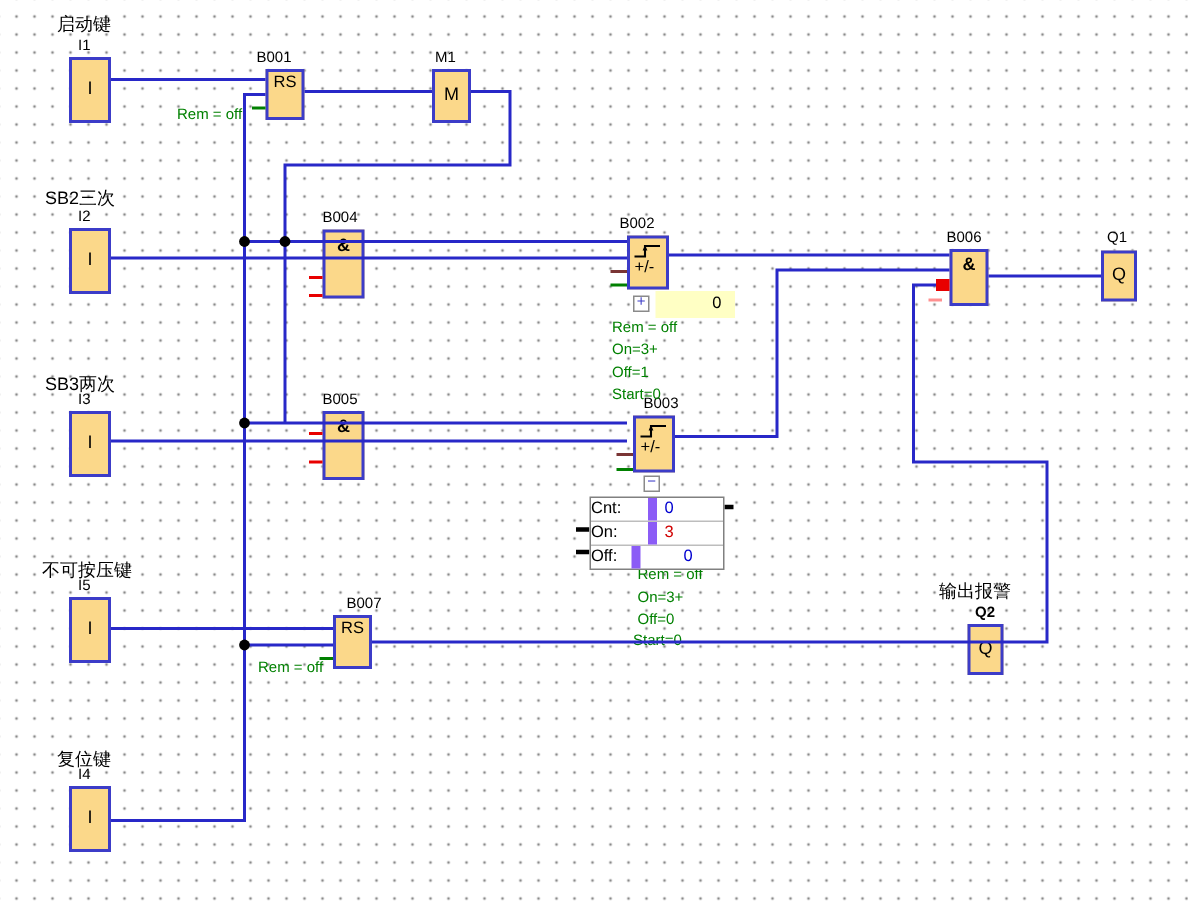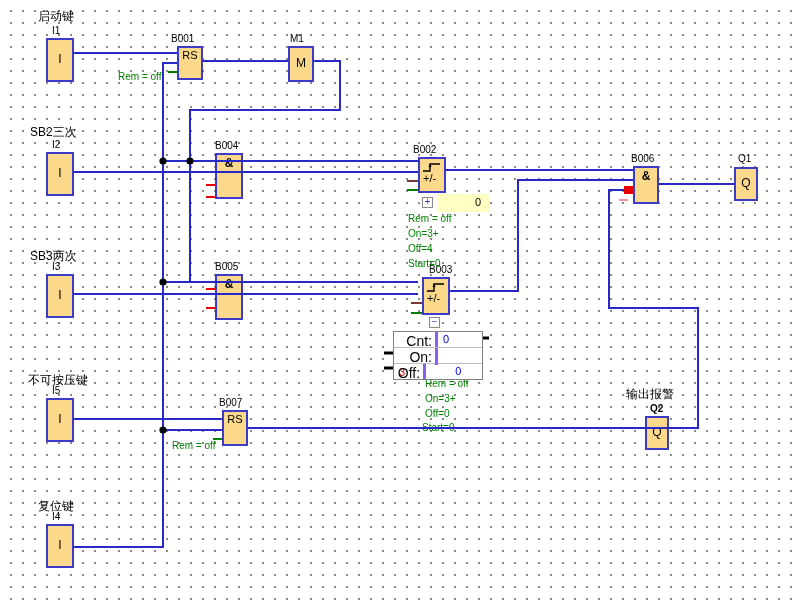--- a/index.html
+++ b/index.html
@@ -20,22 +20,22 @@
   .cnt-pm{position:absolute;left:3px;top:13px;font-size:11px;color:#000;z-index:5;}
   svg.overlay{position:absolute;left:0;top:0;z-index:6;}
   .xbtn{position:absolute;width:11px;height:11px;background:#fff;border:1px solid #8a8a8a;
     box-sizing:border-box;z-index:7;font-size:10px;line-height:8px;text-align:center;
     color:#3c3cc8;cursor:pointer;}
   .tooltip{position:absolute;background:#ffffc4;z-index:5;font-size:11px;color:#000;
     text-align:right;box-sizing:border-box;padding:2px 9px 0 0;}
   .ptable{position:absolute;background:#fff;border:1px solid #808080;z-index:7;}
   .prow{display:flex;border-bottom:1px solid #bdbdbd;}
   .prow:last-child{border-bottom:none;}
-  .plabel{box-sizing:border-box;text-align:right;font-size:14px;color:#000;
-    border-right:3px solid #8b5cf6;padding:1px 3px 0 0;}
+  .plabel{box-sizing:border-box;text-align:left;font-size:11px;color:#000;
+    border-right:6px solid #8b5cf6;padding:1px 3px 0 0;}
   .pval{box-sizing:border-box;font-size:11px;padding:1px 0 0 5px;}
 </style>
 </head>
 <body>
 
 <div id="stage">
     <div class="hdr" style="left: 38px; top: 8px;">启动键</div>
     <div class="hdr" style="left: 30px; top: 124px;">SB2三次</div>
     <div class="hdr" style="left: 30px; top: 248px;">SB3两次</div>
     <div class="hdr" style="left: 28px; top: 372px;">不可按压键</div>
@@ -46,27 +46,27 @@
     <div class="blabel" style="left: 290px; top: 33px;">M1</div>
     <div class="blabel" style="left: 52px; top: 139px;">I2</div>
     <div class="blabel" style="left: 215px; top: 140px;">B004</div>
     <div class="blabel" style="left: 413px; top: 144px;">B002</div>
     <div class="blabel" style="left: 631px; top: 153px;">B006</div>
     <div class="blabel" style="left: 738px; top: 153px;">Q1</div>
     <div class="blabel" style="left: 52px; top: 261px;">I3</div>
     <div class="blabel" style="left: 215px; top: 261px;">B005</div>
     <div class="blabel" style="left: 417px; top: 264px; padding-left: 12px;">B003</div>
     <div class="blabel" style="left: 52px; top: 385px;">I5</div>
-    <div class="blabel" style="left: 219px; top: 397px;">B007</div>
+    <div class="blabel" style="left: 231px; top: 397px;">B007</div>
     <div class="blabel" style="left: 650px; top: 403px; font-weight: bold;">Q2</div>
     <div class="blabel" style="left: 52px; top: 511px;">I4</div>
     <div class="green" style="left: 118px; top: 71px;">Rem = off</div>
     <div class="green" style="left: 408px; top: 213px;">Rem = off</div>
     <div class="green" style="left: 408px; top: 228px;">On=3+</div>
-    <div class="green" style="left: 408px; top: 243px;">Off=4</div>
+    <div class="green" style="left: 408px; top: 243px;">Off=1</div>
     <div class="green" style="left: 408px; top: 258px;">Start=0</div>
     <div class="green" style="left: 425px; top: 378px;">Rem = off</div>
     <div class="green" style="left: 425px; top: 393px;">On=3+</div>
     <div class="green" style="left: 425px; top: 408px;">Off=0</div>
     <div class="green" style="left: 422px; top: 422px;">Start=0</div>
     <div class="green" style="left: 172px; top: 440px;">Rem = off</div>
     <div class="block" style="left: 46px; top: 38px; width: 28px; height: 44px;">
       <span class="sym sym-center">I</span>
     </div>
     <div class="block" style="left: 177px; top: 46px; width: 26px; height: 34px;">
@@ -120,21 +120,21 @@
       <span class="sym sym-center">I</span>
     </div>
     <div class="tooltip" style="left: 437px; top: 194px; width: 53px; height: 18px;">0</div>
     <div class="xbtn" style="left: 422px; top: 197px;">+</div>
     <div class="xbtn" style="left: 429px; top: 317px;">−</div>
     <div class="ptable" style="left: 393px; top: 331px; width: 88px;">
       <div class="prow" style="height: 15px;">
         <span class="plabel" style="width: 44px;">Cnt:</span>
         <span class="pval" style="width: 44px; color: rgb(0, 0, 208);">0</span>
       </div>
-      <div class="prow" style="height: 15px; flex-direction: column;">
+      <div class="prow" style="height: 15px;">
         <span class="plabel" style="width: 44px;">On:</span>
         <span class="pval" style="width: 44px; color: rgb(208, 0, 0);">3</span>
       </div>
       <div class="prow" style="height: 15px; gap: 24px;">
         <span class="plabel" style="width: 44px;">Off:</span>
         <span class="pval" style="width: 44px; color: rgb(0, 0, 208);">0</span>
       </div>
     </div>
     <svg width="792" height="604" class="overlay">
       <polyline points="74,53 177,53" fill="none" stroke="#2828c8" stroke-width="2"></polyline>

